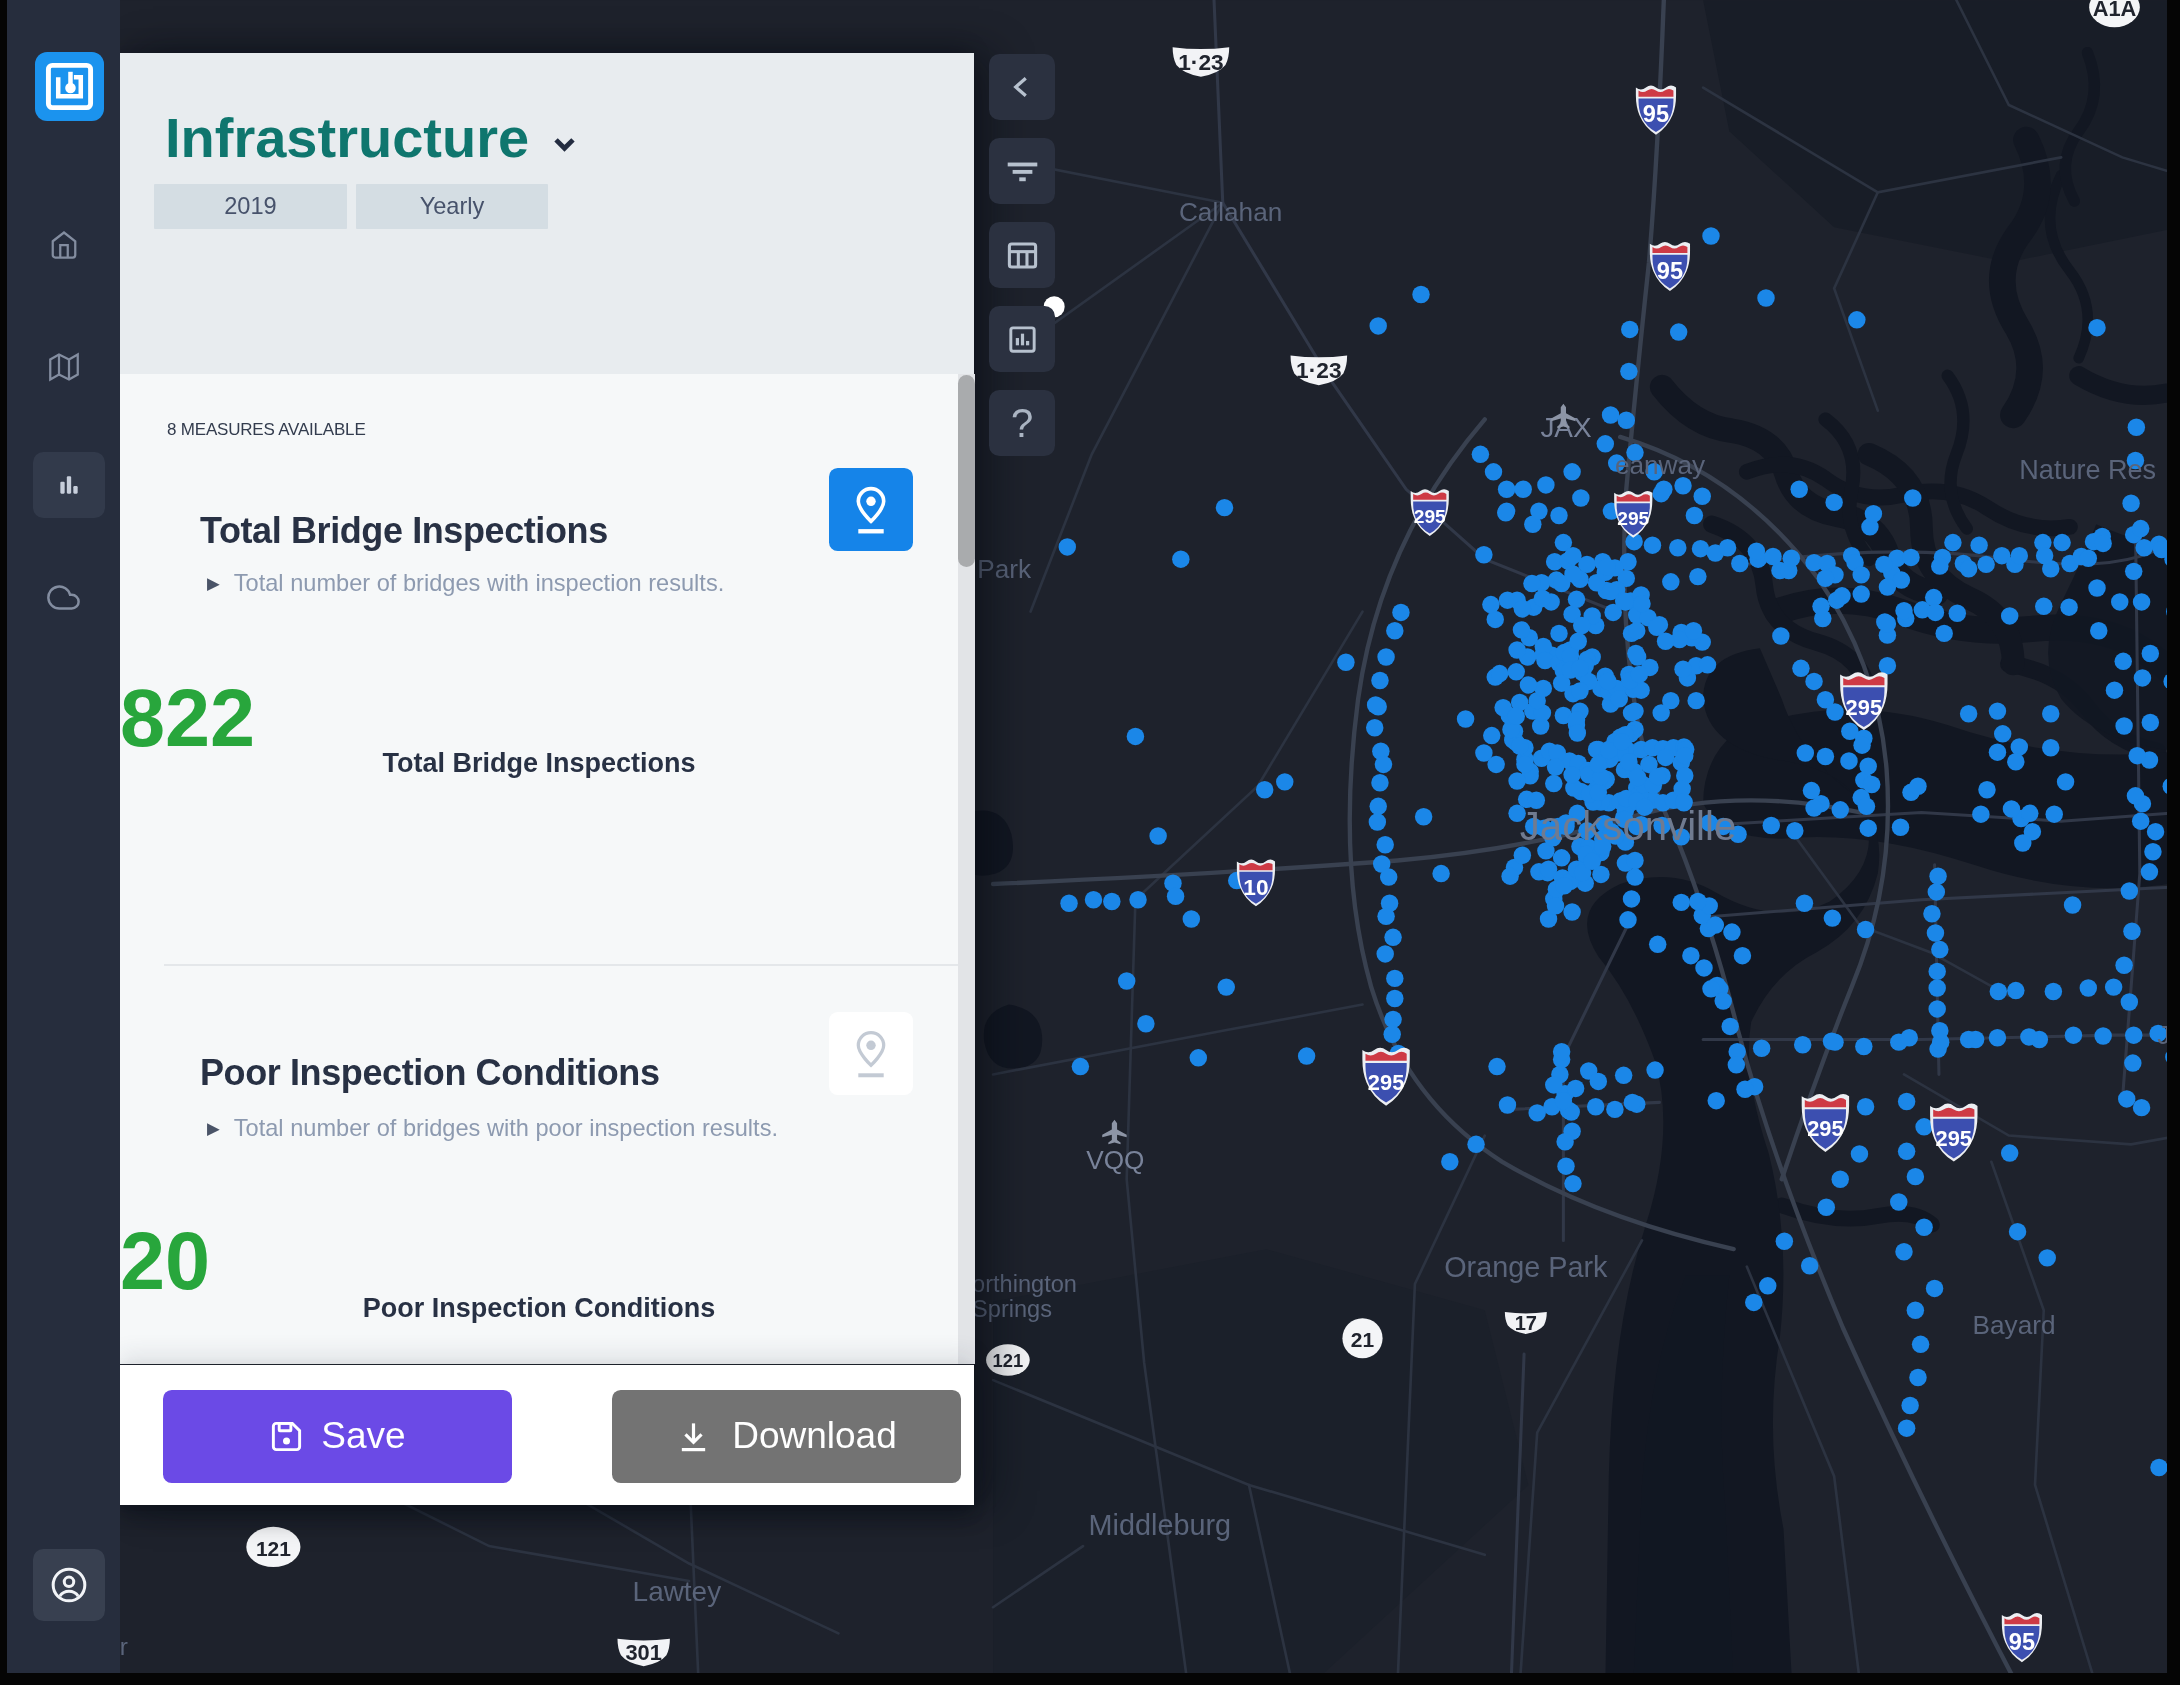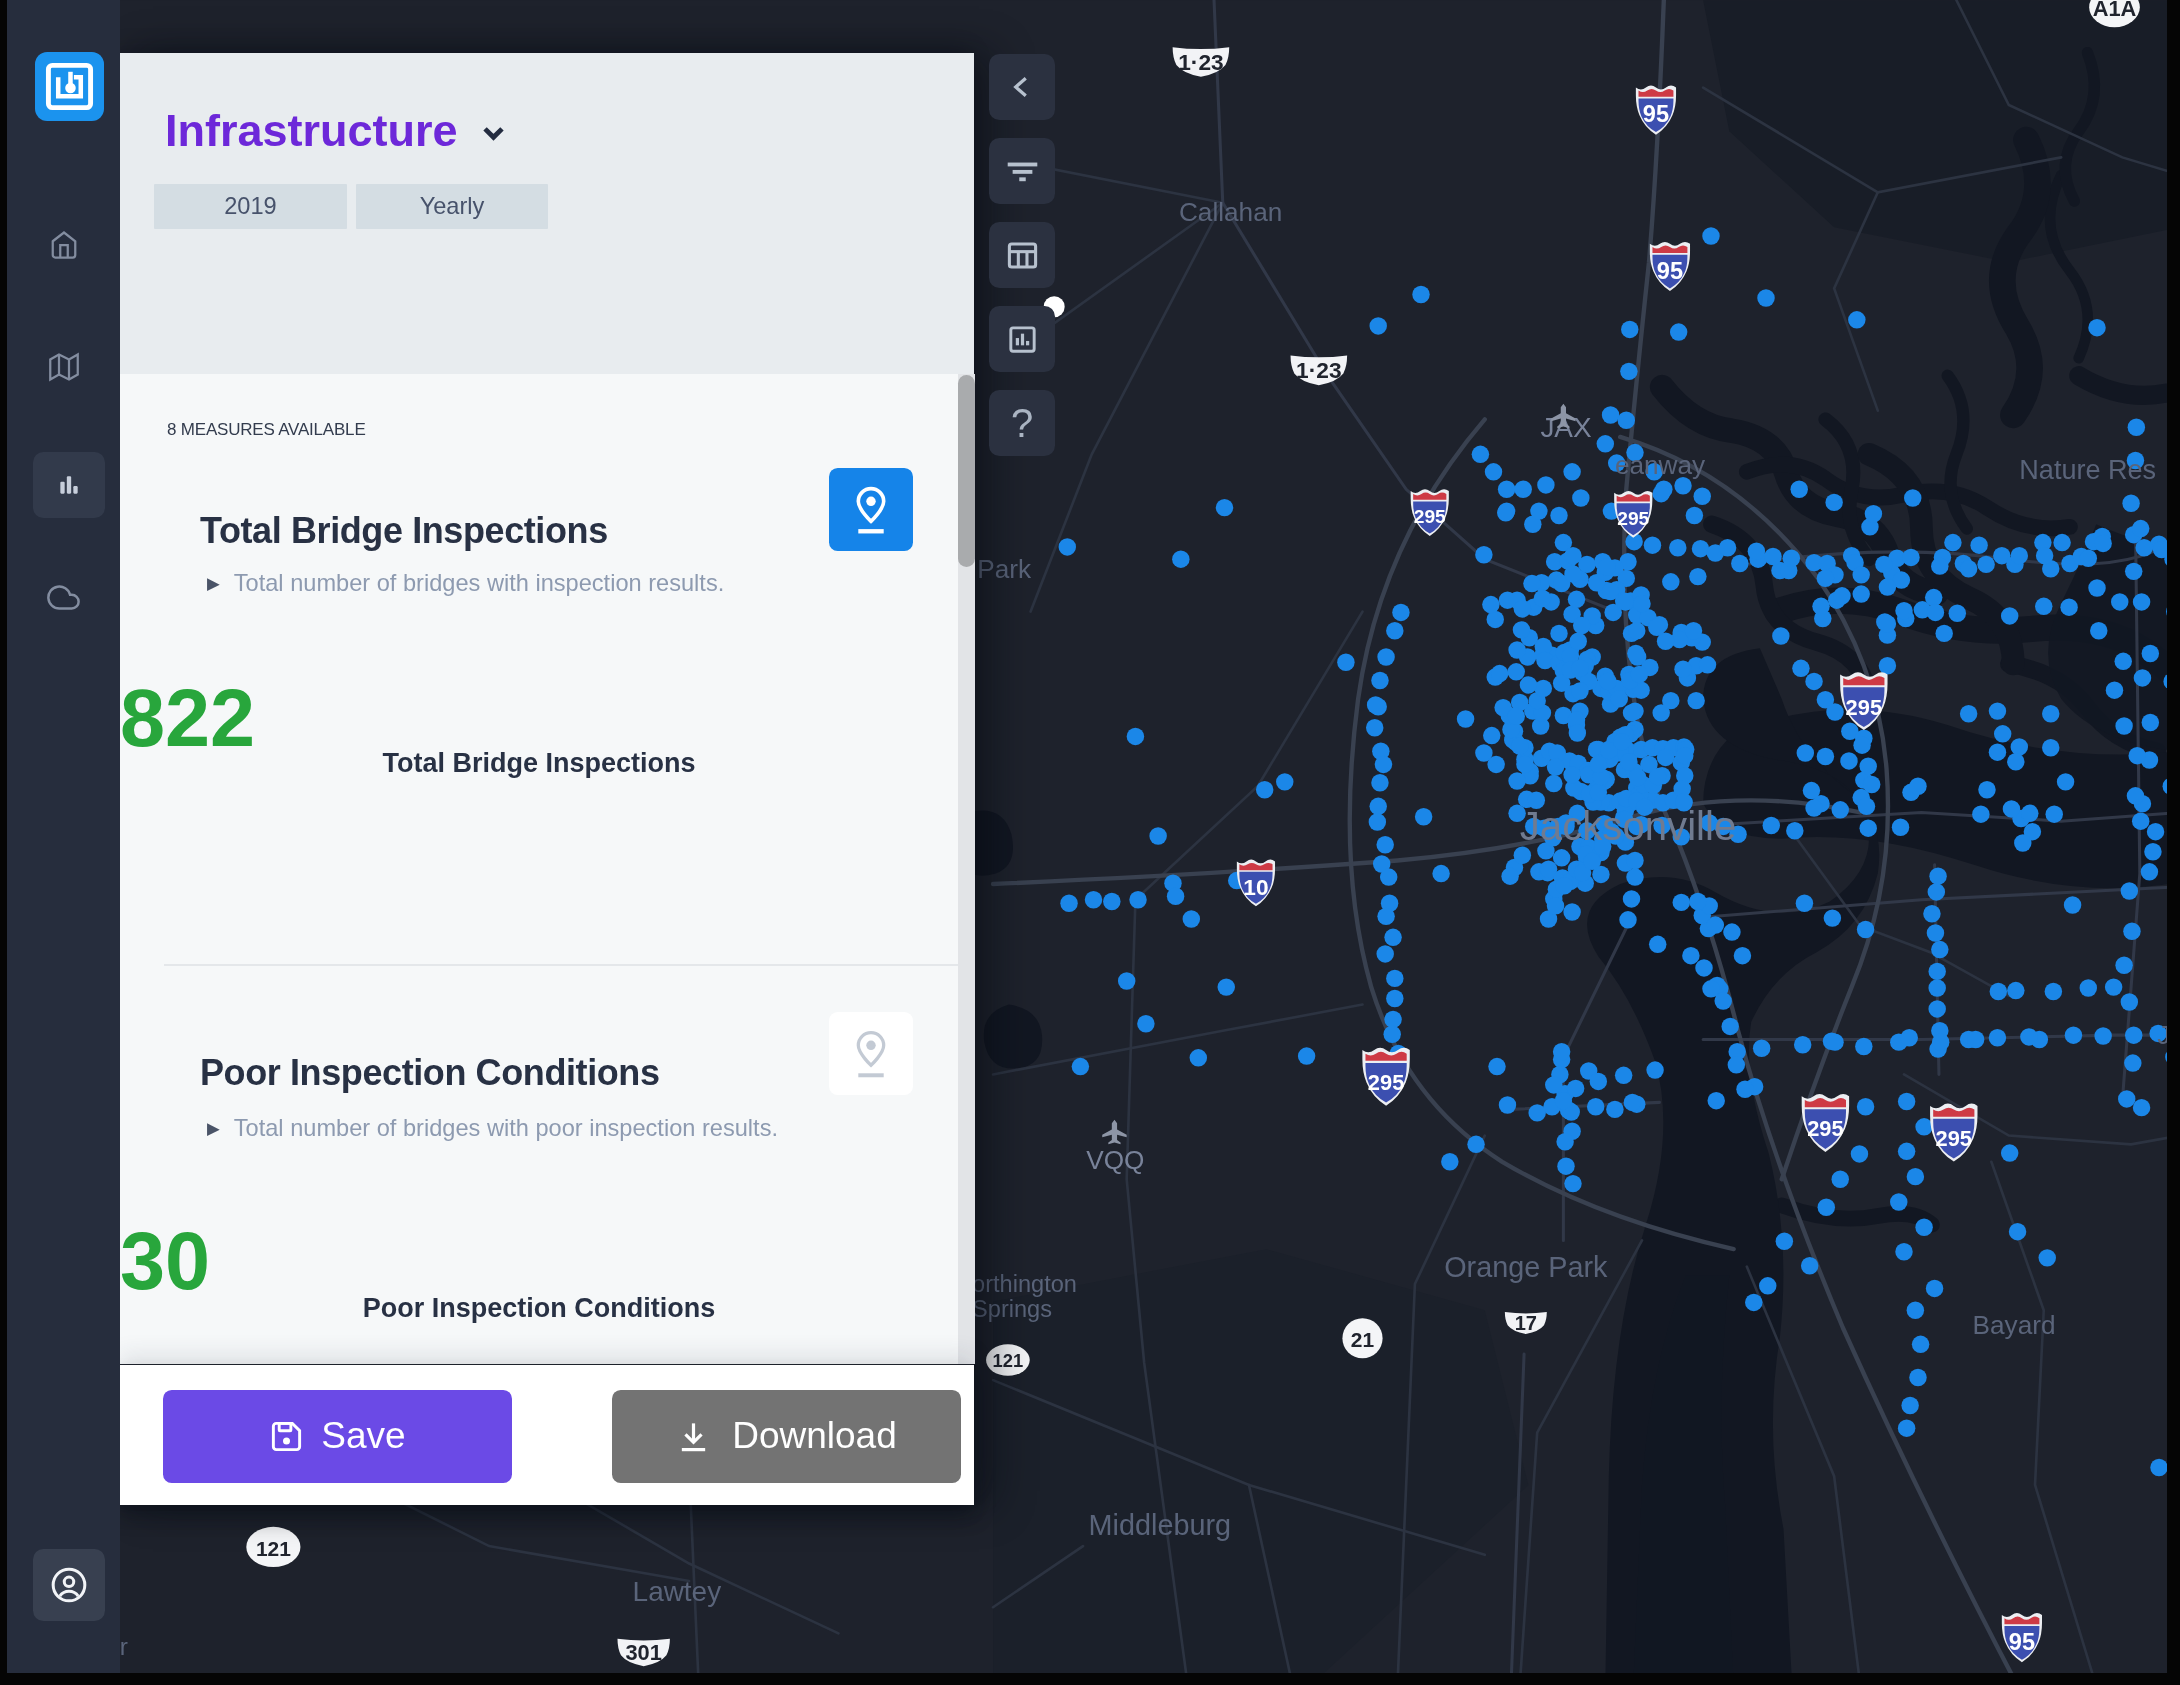--- a/index.html
+++ b/index.html
@@ -5,21 +5,21 @@
 .stage{position:relative;width:2180px;height:1686px;background:#1e222c}
 .edge{position:absolute;background:#050505;z-index:50}
 .sidebar{position:absolute;left:7px;top:0;width:113px;height:1673px;background:#262d3d;z-index:20}
 .logo{position:absolute;left:28px;top:52px;width:69px;height:69px;border-radius:12.2px;background:#1b93ee;display:flex;align-items:center;justify-content:center}
 .sideicon{position:absolute;left:0;width:113px;display:flex;justify-content:center;color:#838da0}
 .activebtn{position:absolute;left:26px;top:452px;width:72px;height:66px;border-radius:10.5px;background:#323a4b;display:flex;align-items:center;justify-content:center}
 .userbtn{position:absolute;left:26px;top:1549px;width:72px;height:72px;border-radius:10.5px;background:#384050;display:flex;align-items:center;justify-content:center}
 .panel{position:absolute;left:120px;top:53px;width:854px;z-index:10}
 .pbg{position:absolute;left:0;top:0;width:854px;height:1452px;box-shadow:19px 0 39px rgba(5,8,15,.45),-7px 0 22px rgba(5,8,15,.3)}
 .phead{position:absolute;left:0;top:0;width:854px;height:321px;background:#e8ecef}
-.ptitle{position:absolute;left:45px;top:52px;font-size:45px;font-weight:bold;color:#6d28d9;letter-spacing:0px}
+.ptitle{position:absolute;left:45px;top:52px;font-size:56px;font-weight:bold;color:#0f766e;letter-spacing:0px}
 .chev{display:inline-block;width:29px;height:29px;margin-left:21px;vertical-align:-0.9px}
 .chip{position:absolute;top:131px;height:45px;border-radius:1px;background:#d4dde3;color:#47526b;font-size:23.6px;display:flex;align-items:center;justify-content:center}
 .pbody{position:absolute;left:0;top:321px;width:854px;height:990px;background:#f6f8f9}
 .sectlabel{position:absolute;left:47px;top:367px;font-size:17px;color:#333c4e;letter-spacing:-0.2px}
 .mtitle{position:absolute;left:80px;font-size:36px;font-weight:bold;color:#283144;letter-spacing:-0.4px}
 .mdesc{position:absolute;left:87px;font-size:23.6px;color:#8d9ab0}
 .mdesc .tri{display:inline-block;margin-right:14px;color:#4a5468;font-size:16.6px;vertical-align:1.7px}
 .bignum{position:absolute;width:838px;text-align:left;font-weight:bold;color:#28a63c}
 .numlabel{position:absolute;width:838px;text-align:center;font-size:27px;font-weight:bold;color:#283144}
 .divider{position:absolute;left:44px;width:800px;height:1.7px;background:#e4e7ea}
@@ -879,21 +879,21 @@
   <div class="divider" style="top:911px"></div>
   <div class="mtitle" style="top:999px">Poor Inspection Conditions</div>
   <div class="mdesc" style="top:1062px"><span class="tri">▶</span>Total number of bridges with poor inspection results.</div>
   <div class="pinbtn" style="top:959px;background:#fff">
         <svg width="44" height="49" viewBox="0 0 24 27" fill="none" stroke="#c3cad4" stroke-width="1.8">
           <path d="M19 9c0 4.5-7 11-7 11s-7-6.5-7-11a7 7 0 0 1 14 0z"></path>
           <circle cx="12" cy="9" r="2.6" fill="#c3cad4" stroke="none"></circle>
           <path d="M5 25.5h14" stroke-width="2.2"></path>
         </svg>
       </div>
-  <div class="bignum" style="top:1162px;font-size:81px">30</div>
+  <div class="bignum" style="top:1162px;font-size:81px">20</div>
   <div class="numlabel" style="top:1240px">Poor Inspection Conditions</div>
   <div class="scrolltrack"></div>
   <div class="scrollthumb"></div>
   <div class="pfoot">
     <div class="btn" style="left:43px;background:#6b4ae6">
           <svg width="35" height="35" viewBox="0 0 24 24" fill="none" stroke="#fff" stroke-width="2">
             <path d="M19 21H5a2 2 0 0 1-2-2V5a2 2 0 0 1 2-2h11l5 5v11a2 2 0 0 1-2 2z"></path>
             <rect x="7" y="3" width="8" height="5" rx="0.5"></rect>
             <circle cx="12" cy="15" r="2.4" fill="#fff" stroke="none"></circle>
           </svg>

